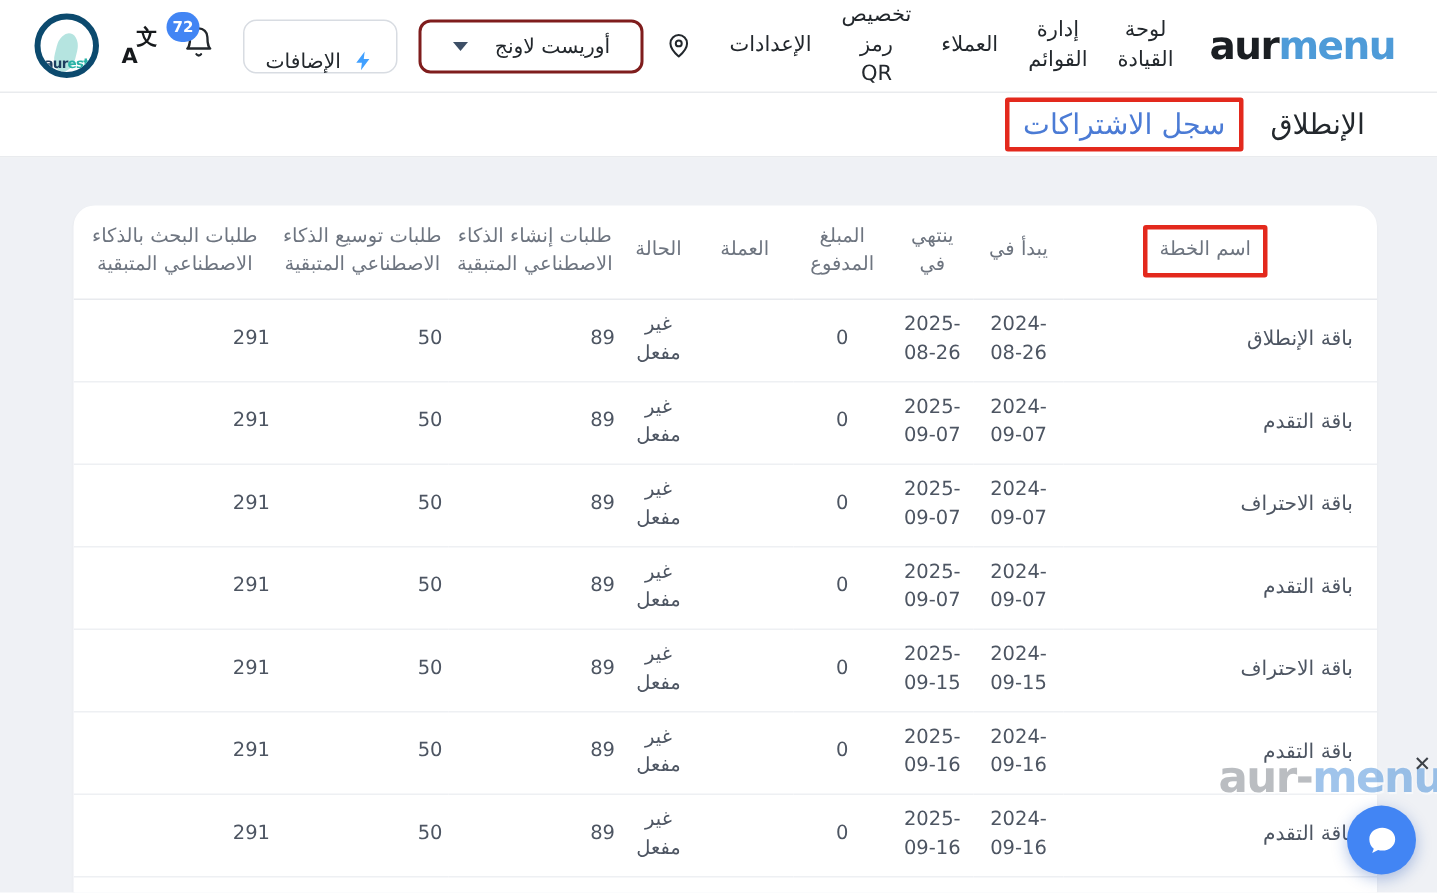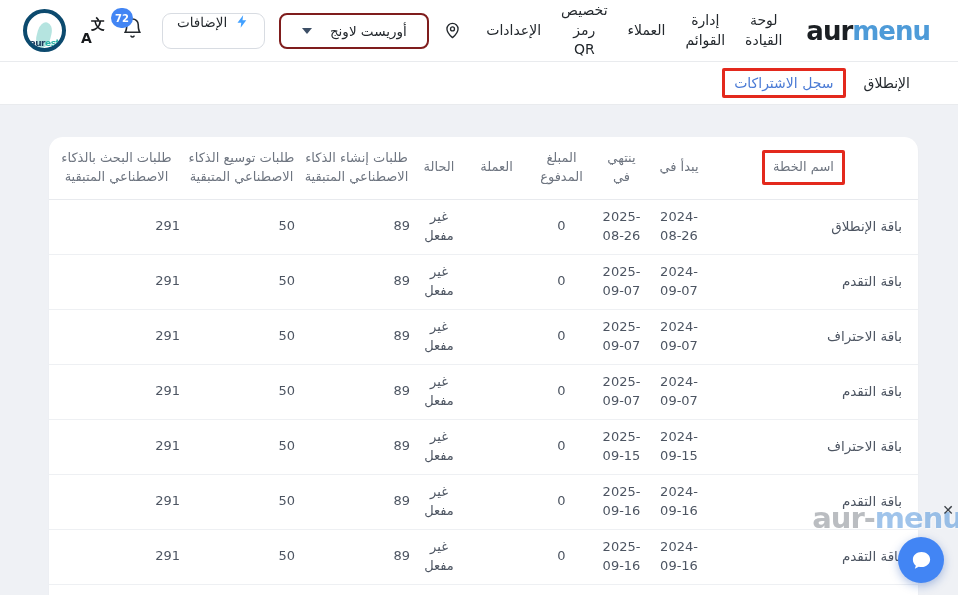--- a/index.html
+++ b/index.html
@@ -24,21 +24,21 @@
   }
   .pin-icon { flex-shrink:0; display:flex; align-items:center; cursor:pointer; }
   .branch-select {
     width:150px; height:36px; background:#fff; border:2px solid #7f1d1d;
     border-radius:8px; display:flex; align-items:center; justify-content:center;
     gap:18px; font-size:13.5px; color:#23282d; cursor:pointer; flex-shrink:0;
   }
   .caret { width:0; height:0; border-left:5px solid transparent; border-right:5px solid transparent; border-top:6px solid #3d4f66; }
   .addons-btn {
     height:36px; background:#fff; border:1px solid #d8dce2; border-radius:9px;
-    display:flex; align-items:flex-start; gap:8px; padding:0 14px;
+    display:flex; align-items:flex-end; gap:8px; padding:0 14px;
     font-size:13.5px; color:#23282d; cursor:pointer; flex-shrink:0;
   }
   .bell-wrap { position:relative; flex-shrink:0; cursor:pointer; margin-right:4px; }
   .bell-badge {
     position:absolute; top:-9px; left:-10px; background:#4285f4; color:#fff;
     font-size:10px; font-weight:bold; min-width:20px; height:20px; border-radius:10px;
     display:flex; align-items:center; justify-content:center; padding:0 4px;
   }
   .lang-icon { position:relative; width:27px; height:26px; flex-shrink:0; cursor:pointer; }
   .lang-icon .zh { position:absolute; top:-2px; right:2px; font-size:14px; font-weight:bold; color:#16191c; }
@@ -50,21 +50,21 @@
   }
   .avatar .leaf { position:absolute; width:14px; height:26px; background:#2ab3a6; opacity:.35; border-radius:50% / 40%; transform:rotate(14deg); }
   .avatar .av-text { position:relative; font-size:9px; font-weight:bold; letter-spacing:-.5px; }
   .avatar .av-text .a1 { color:#1c3c5e; } .avatar .av-text .a2 { color:#2ab3a6; }
 
   
   .tabbar {
     height:43px; background:#fff; border-bottom:1px solid #e9ebee;
     display:flex; align-items:center; padding:0 48px; gap:18px;
   }
-  .tab { font-size:14px; color:#23282d; cursor:pointer; }
+  .tab { font-size:19px; color:#23282d; cursor:pointer; }
   .tab.active { color:#4b7bd5; }
   .annot { border:3px solid #e3291d; border-radius:2px; padding:4px 9px; }
 
   
   .content { padding:32px 40px 0 49px; }
   .card {
     background:#fff; border-radius:14px; height:472px; overflow:hidden;
     box-shadow:0 1px 2px rgba(20,30,50,.04);
   }
   table { width:100%; border-collapse:collapse; table-layout:fixed; }

